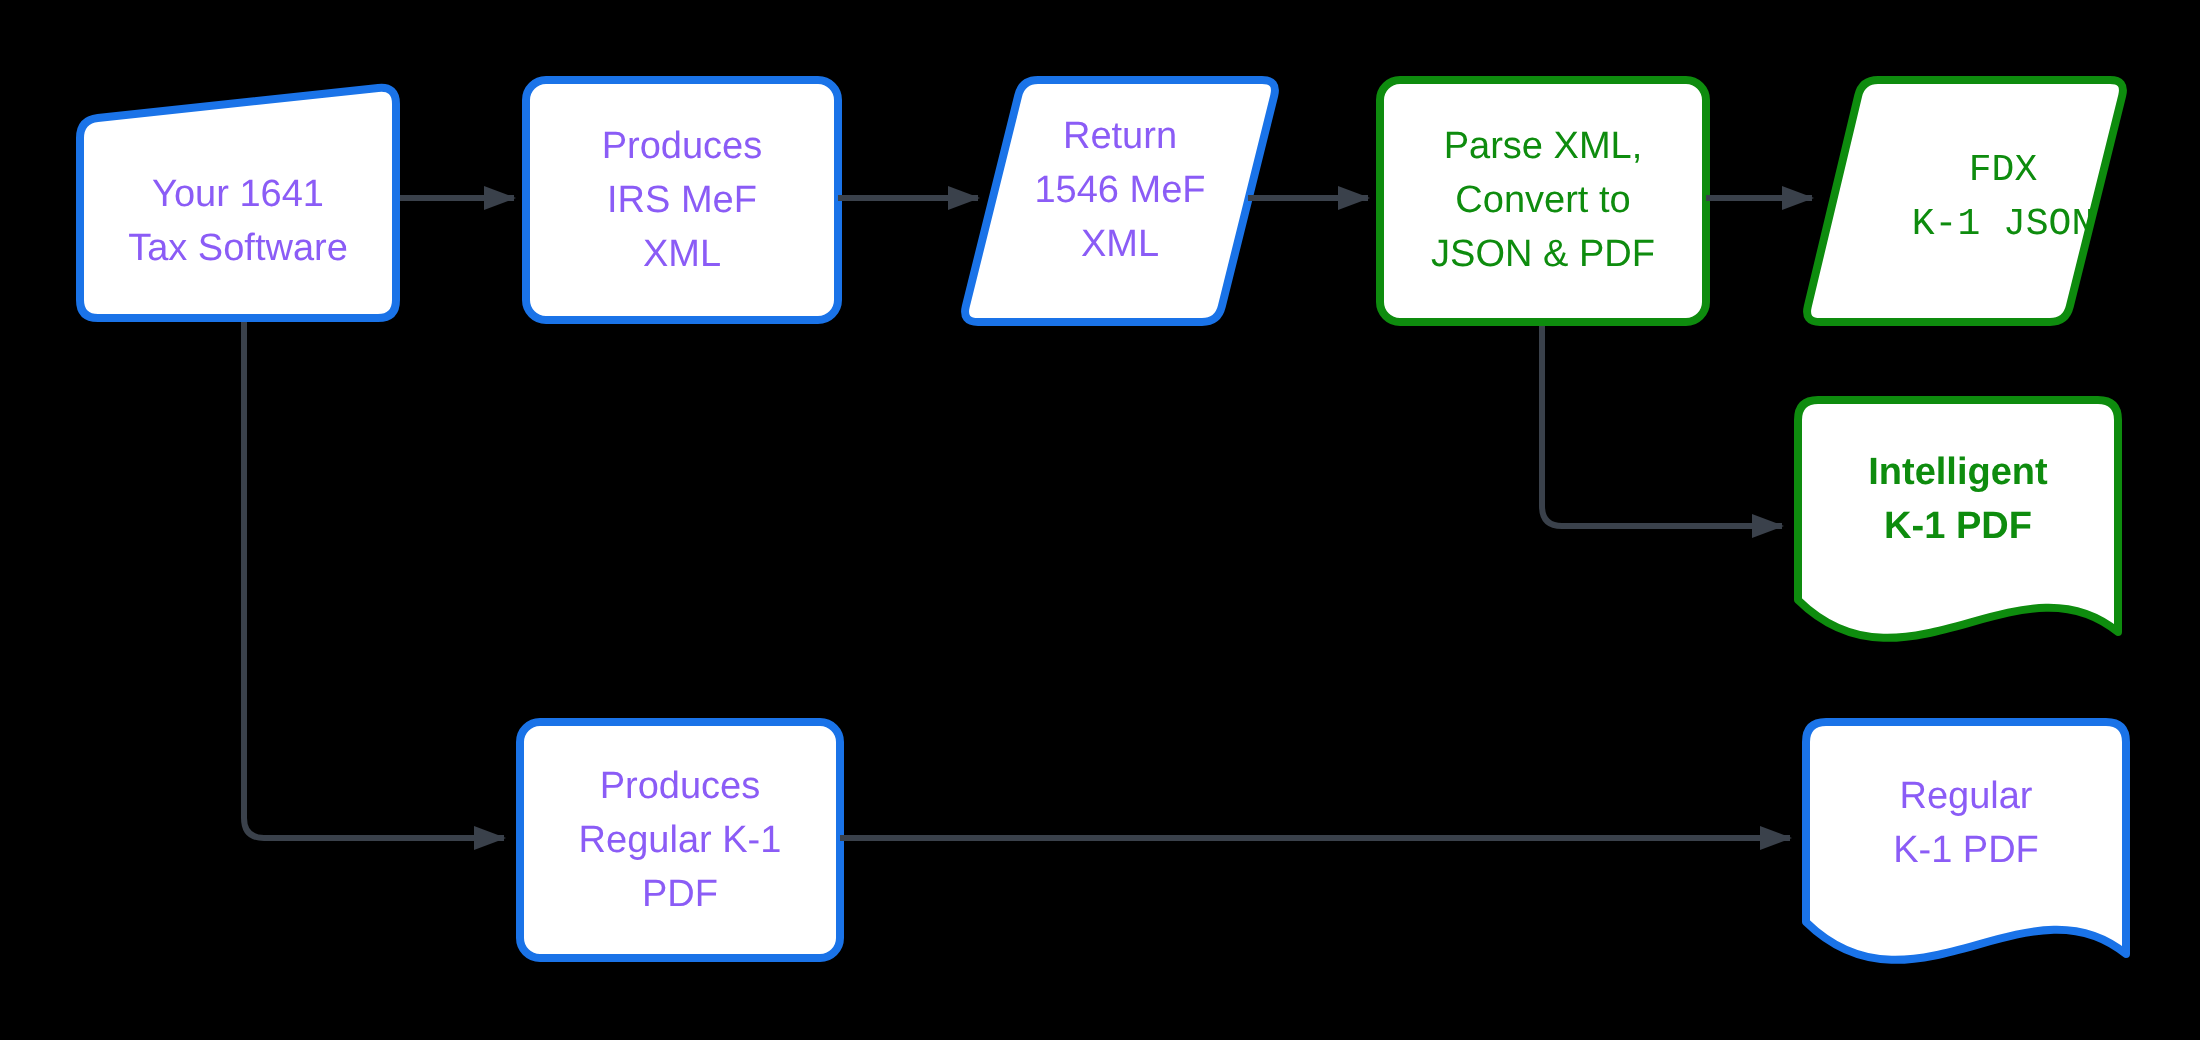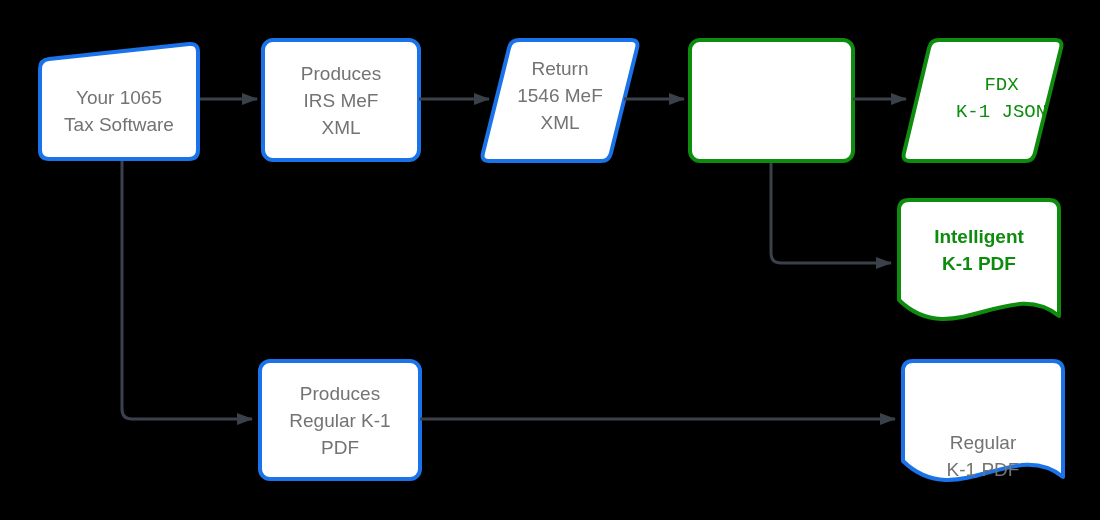--- a/index.html
+++ b/index.html
@@ -22,21 +22,21 @@
   }
   .node-label {
     position: absolute;
     text-align: center;
     white-space: pre-line;
     font-size: 19px;
     line-height: 27px;
     font-weight: 400;
     pointer-events: none;
   }
-  .label-blue  { color: #737373; }
+  .label-blue  { color: #8b5cf6; }
   .label-green { color: #0E8C0E; }
 </style>
 </head>
 <body>
 
 <div id="canvas">
 
   <svg id="shapes" width="1100" height="520" viewBox="0 0 1100 520">
     <defs>
       <marker id="ah" markerUnits="userSpaceOnUse" markerWidth="18" markerHeight="14" viewBox="0 0 18 14" refX="16" refY="7" orient="auto">
@@ -67,38 +67,41 @@
 
     <path d="M 200,99 L 257,99" fill="none" stroke="#3A414B" stroke-width="3" marker-end="url(#ah)"></path>
     <path d="M 419,99 L 489,99" fill="none" stroke="#3A414B" stroke-width="3" marker-end="url(#ah)"></path>
     <path d="M 624,99 L 684,99" fill="none" stroke="#3A414B" stroke-width="3" marker-end="url(#ah)"></path>
     <path d="M 853,99 L 906,99" fill="none" stroke="#3A414B" stroke-width="3" marker-end="url(#ah)"></path>
     <path d="M 771,163 L 771,253 Q 771,263 781,263 L 891,263" fill="none" stroke="#3A414B" stroke-width="3" marker-end="url(#ah)"></path>
     <path d="M 122,161 L 122,409 Q 122,419 132,419 L 252,419" fill="none" stroke="#3A414B" stroke-width="3" marker-end="url(#ah)"></path>
     <path d="M 420,419 L 895,419" fill="none" stroke="#3A414B" stroke-width="3" marker-end="url(#ah)"></path>
   </svg>
 
-  <div class="node-label label-blue" style="left:40px;  top:84px;  width:158px;">Your 1065
+  <div class="node-label label-blue" style="left:40px;  top:84px;  width:158px;">Your 1641
 Tax Software</div>
 
   <div class="node-label label-blue" style="left:263px; top:60px;  width:156px;">Produces
 IRS MeF
 XML</div>
 
   <div class="node-label label-blue" style="left:481px; top:55px;  width:158px;">Return
 1546 MeF
 XML</div>
 
+  <div class="node-label label-green" style="left:690px; top:60px;  width:163px;">Parse XML,
+Convert to
+JSON &amp; PDF</div>
 
   <div class="node-label label-green" style="left:921px; top:72px;  width:161px;font-family:Liberation Mono, monospace;">FDX
 K-1 JSON</div>
 
   <div class="node-label label-green" style="left:899px; top:223px; width:160px;font-weight:bold;">Intelligent
 K-1 PDF</div>
 
   <div class="node-label label-blue" style="left:260px; top:380px; width:160px;">Produces
 Regular K-1
 PDF</div>
 
-  <div class="node-label label-blue" style="left:903px; top:385px; width:160px;margin-top:44px;">Regular
+  <div class="node-label label-blue" style="left:903px; top:385px; width:160px;">Regular
 K-1 PDF</div>
 
 </div>
 
 </body></html>

